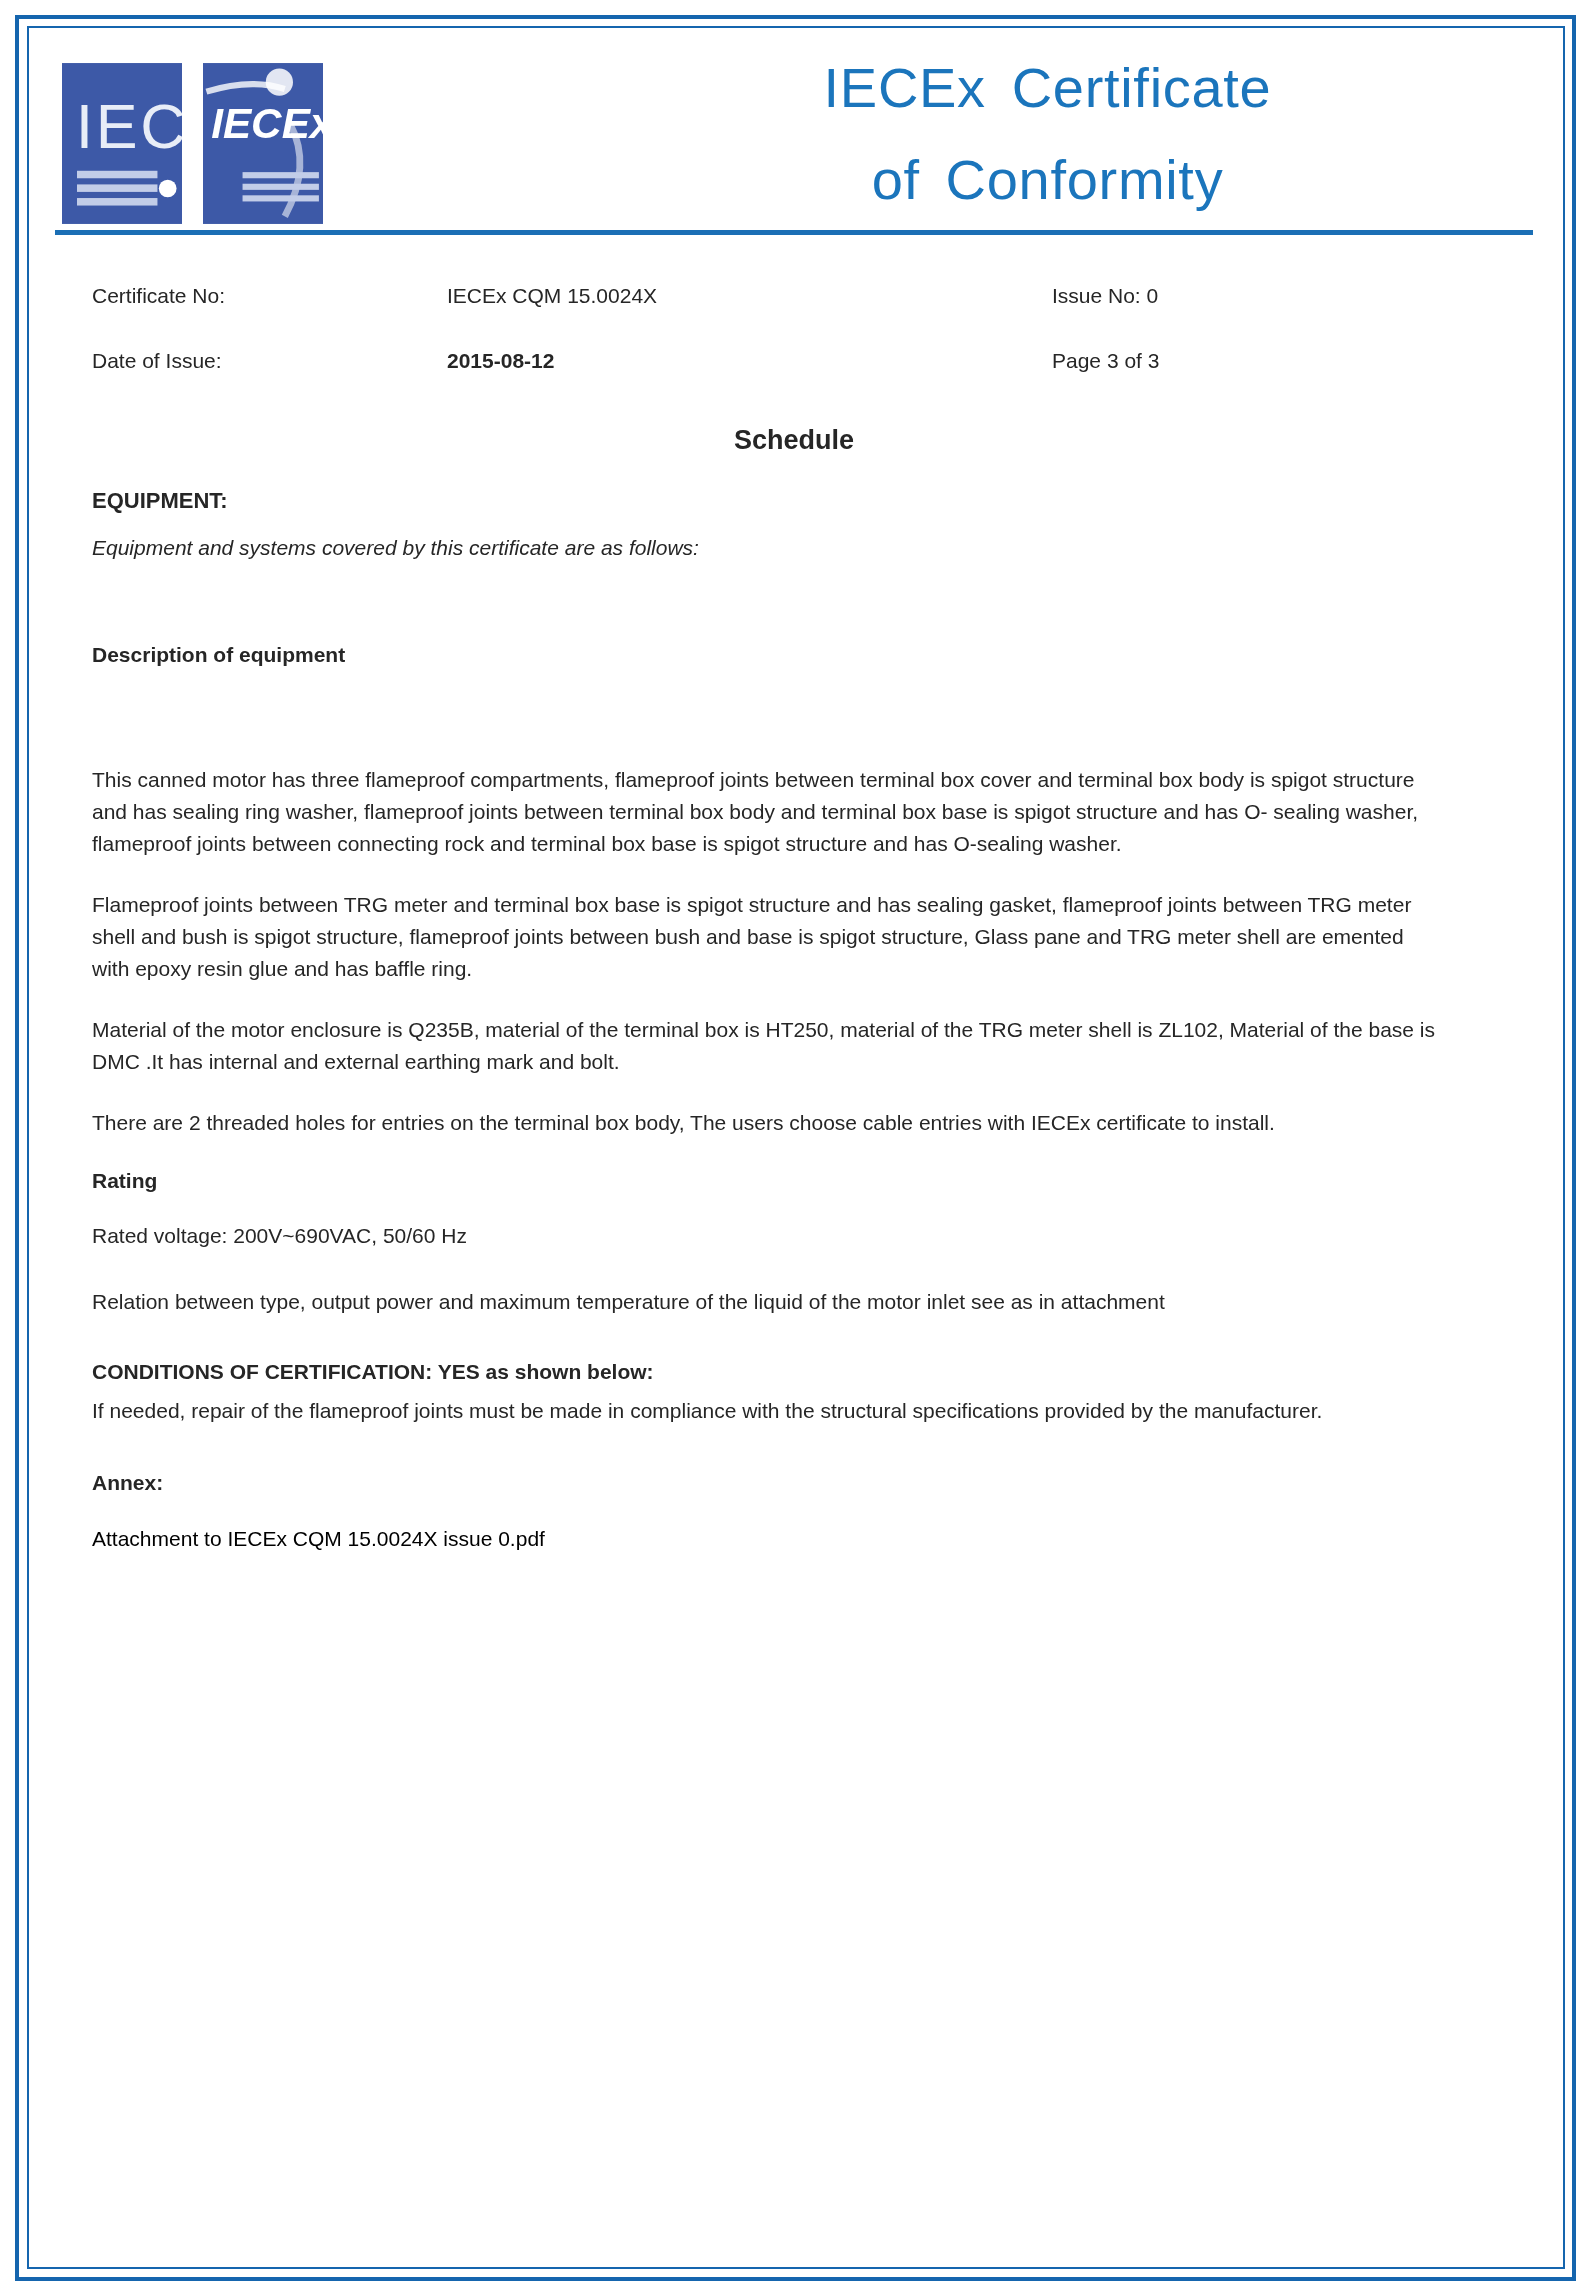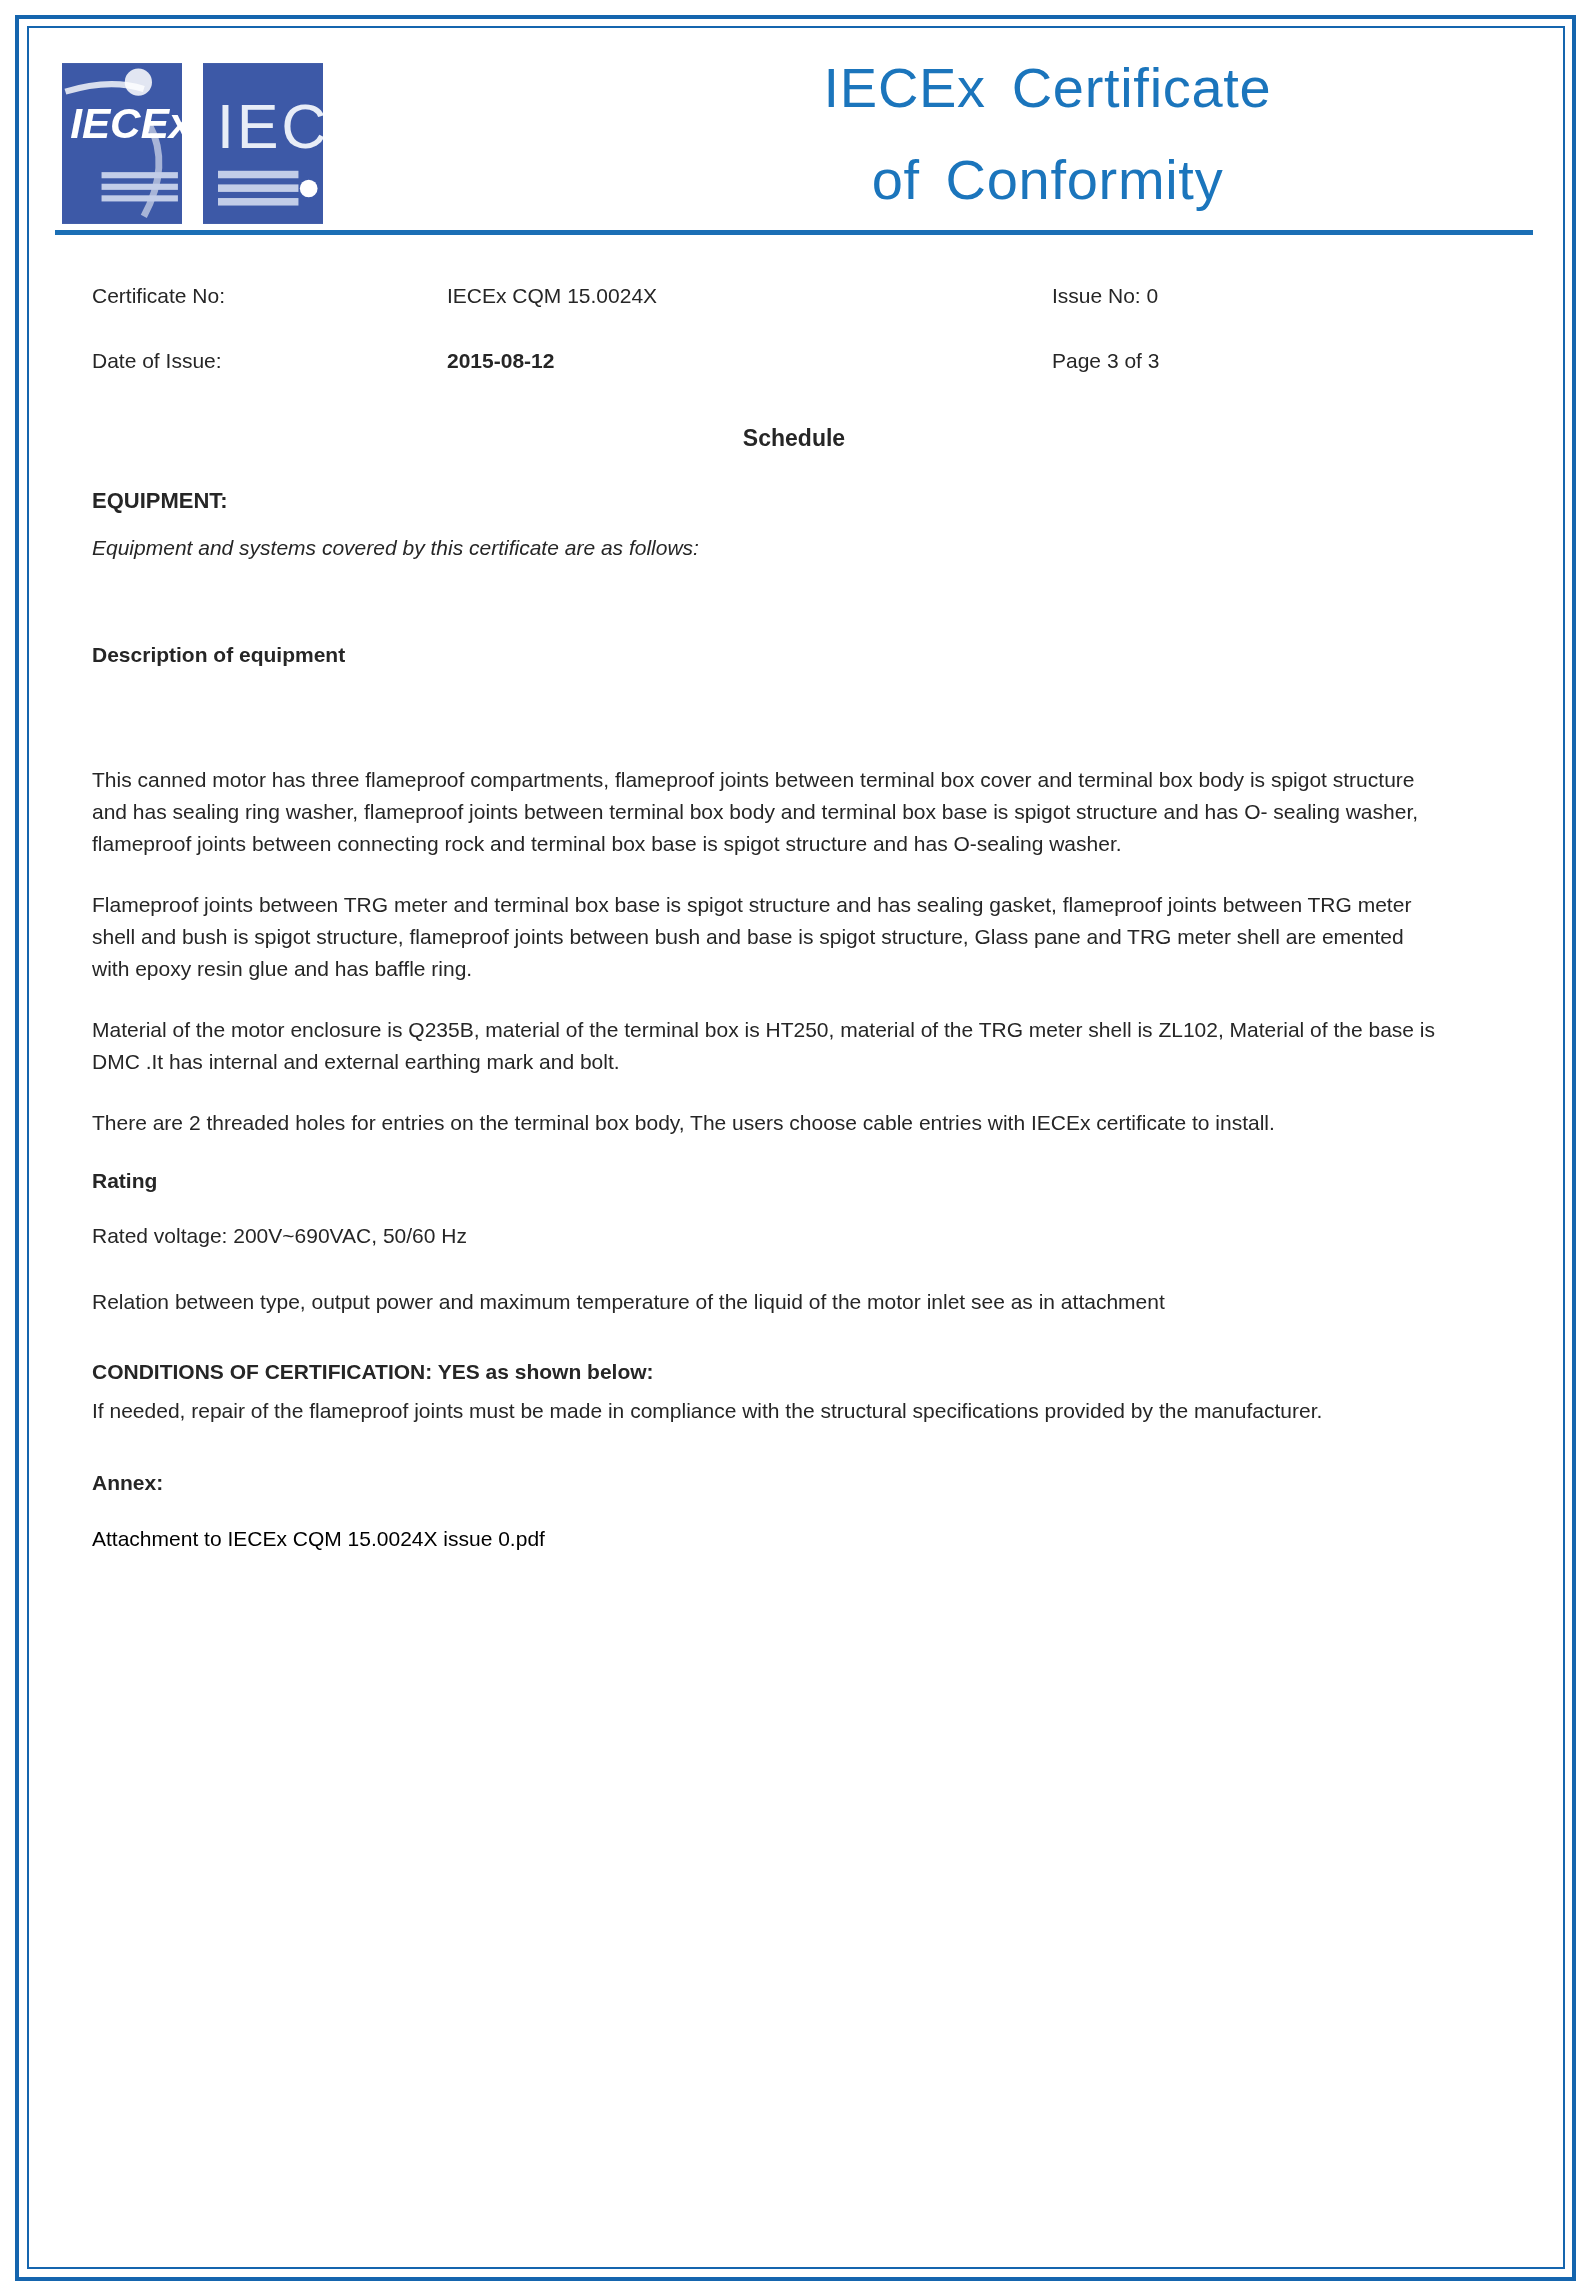--- a/index.html
+++ b/index.html
@@ -65,21 +65,21 @@
   .meta-row .value   { position: absolute; left: 379px; }
   .meta-row .right   { position: absolute; left: 984px; }
   .meta-row-1 { top: 282px; }
   .meta-row-2 { top: 347px; }
   .bold { font-weight: bold; }
 
   .schedule {
     position: absolute;
     left: 0; right: 4px; top: 425px;
     text-align: center;
-    font-size: 23px;
+    font-size: 27px;
     font-weight: bold;
   }
 
   
   .doc-body {
     position: absolute;
     left: 92px; top: 487px;
     width: 1347px;
     font-size: 21px;
     line-height: 32px;
@@ -114,37 +114,37 @@
 
 <div class="page">
 
   <div class="border-outer"></div>
   <div class="border-inner"></div>
 
   <div class="logos">
     <div class="logo-box">
       <svg width="120" height="161" viewBox="0 0 176 236" xmlns="http://www.w3.org/2000/svg">
         <rect x="0" y="0" width="176" height="236" fill="#3D59A7"></rect>
+        <text x="20" y="125" fill="#E8EDF7" font-family="Liberation Sans, sans-serif" font-size="92" font-weight="normal" letter-spacing="4">IEC</text>
+        <rect x="22" y="158" width="118" height="11" fill="#C2CDE8"></rect>
+        <rect x="22" y="178" width="118" height="11" fill="#C2CDE8"></rect>
+        <rect x="22" y="198" width="118" height="11" fill="#C2CDE8"></rect>
+        <circle cx="155" cy="184" r="13" fill="#FFFFFF"></circle>
+      </svg>
+    </div>
+    <div class="logo-box">
+      <svg width="120" height="161" viewBox="0 0 176 236" xmlns="http://www.w3.org/2000/svg">
+        <rect x="0" y="0" width="176" height="236" fill="#3D59A7"></rect>
         <circle cx="112" cy="28" r="20" fill="#FFFFFF" opacity="0.85"></circle>
         <path d="M5 42 Q 70 22 120 38" stroke="#FFFFFF" stroke-width="9" fill="none" opacity="0.8"></path>
         <path d="M128 90 Q 160 150 120 225" stroke="#FFFFFF" stroke-width="10" fill="none" opacity="0.55"></path>
         <text x="12" y="110" fill="#FFFFFF" font-family="Liberation Sans, sans-serif" font-size="62" font-weight="bold" font-style="italic" letter-spacing="0">IECEx</text>
         <rect x="58" y="160" width="112" height="9" fill="#C2CDE8"></rect>
         <rect x="58" y="177" width="112" height="9" fill="#C2CDE8"></rect>
         <rect x="58" y="194" width="112" height="9" fill="#C2CDE8"></rect>
-      </svg>
-    </div>
-    <div class="logo-box">
-      <svg width="120" height="161" viewBox="0 0 176 236" xmlns="http://www.w3.org/2000/svg">
-        <rect x="0" y="0" width="176" height="236" fill="#3D59A7"></rect>
-        <text x="20" y="125" fill="#E8EDF7" font-family="Liberation Sans, sans-serif" font-size="92" font-weight="normal" letter-spacing="4">IEC</text>
-        <rect x="22" y="158" width="118" height="11" fill="#C2CDE8"></rect>
-        <rect x="22" y="178" width="118" height="11" fill="#C2CDE8"></rect>
-        <rect x="22" y="198" width="118" height="11" fill="#C2CDE8"></rect>
-        <circle cx="155" cy="184" r="13" fill="#FFFFFF"></circle>
       </svg>
     </div>
   </div>
 
   <div class="header-title">
     <div>IECEx Certificate</div>
     <div>of Conformity</div>
   </div>
   <div class="header-rule"></div>
 

